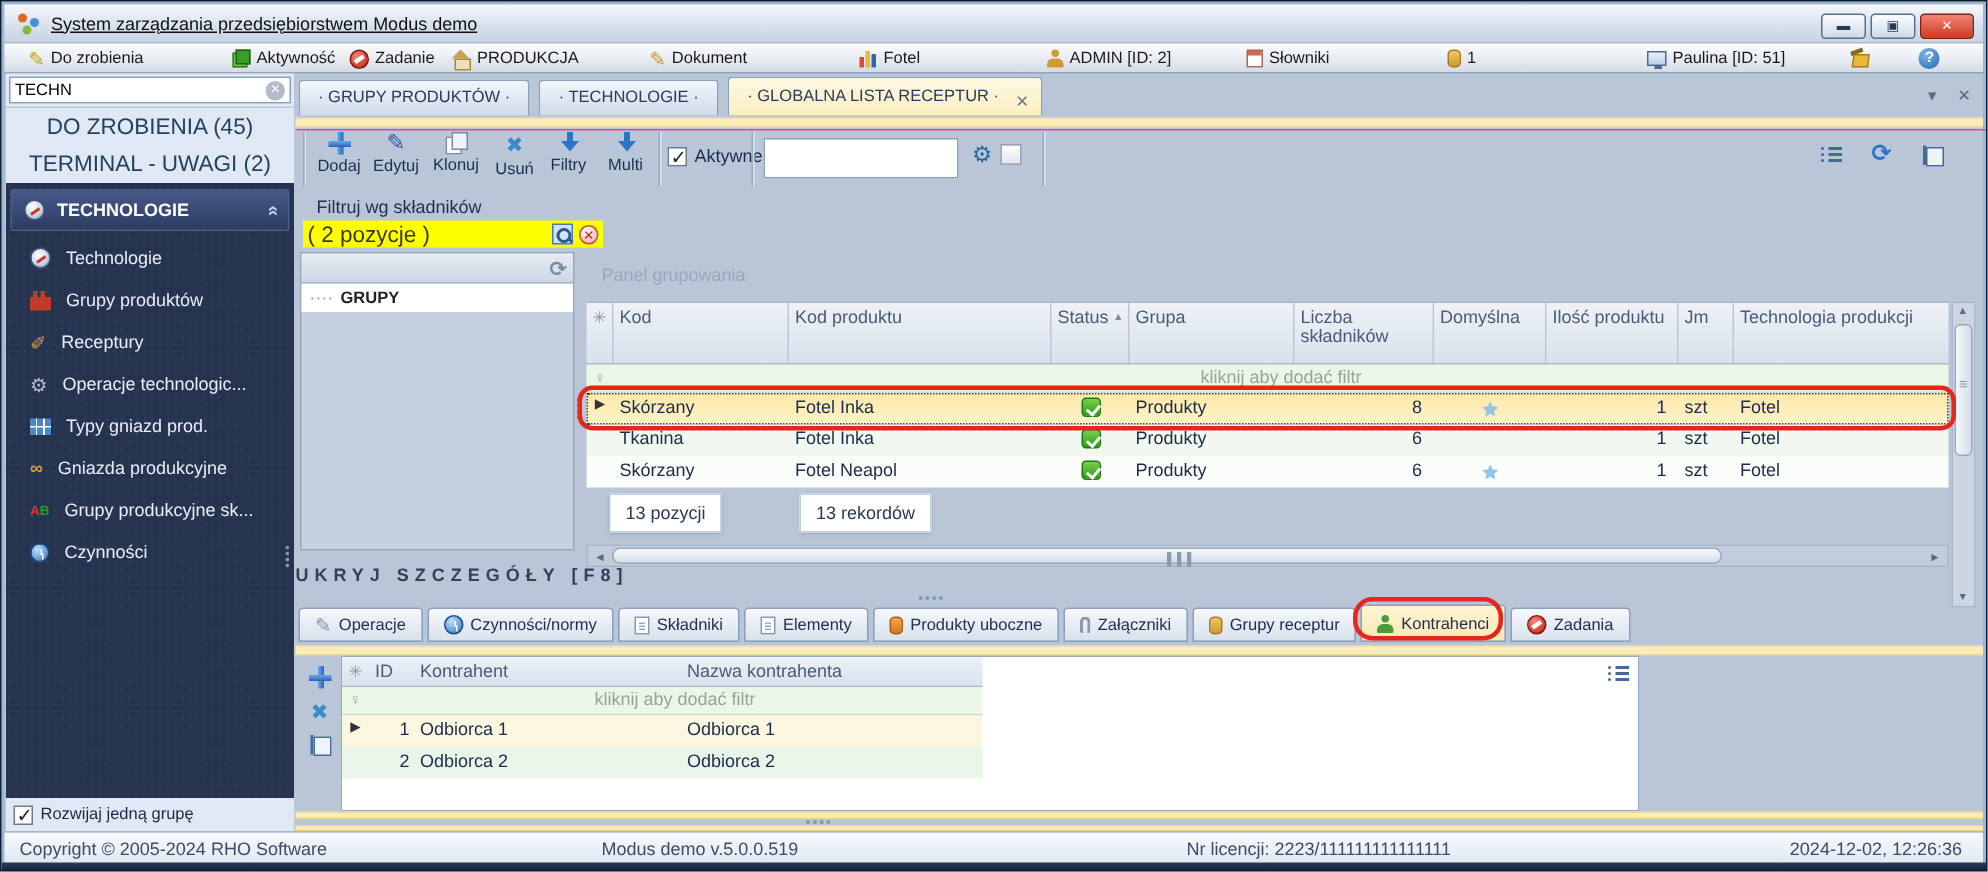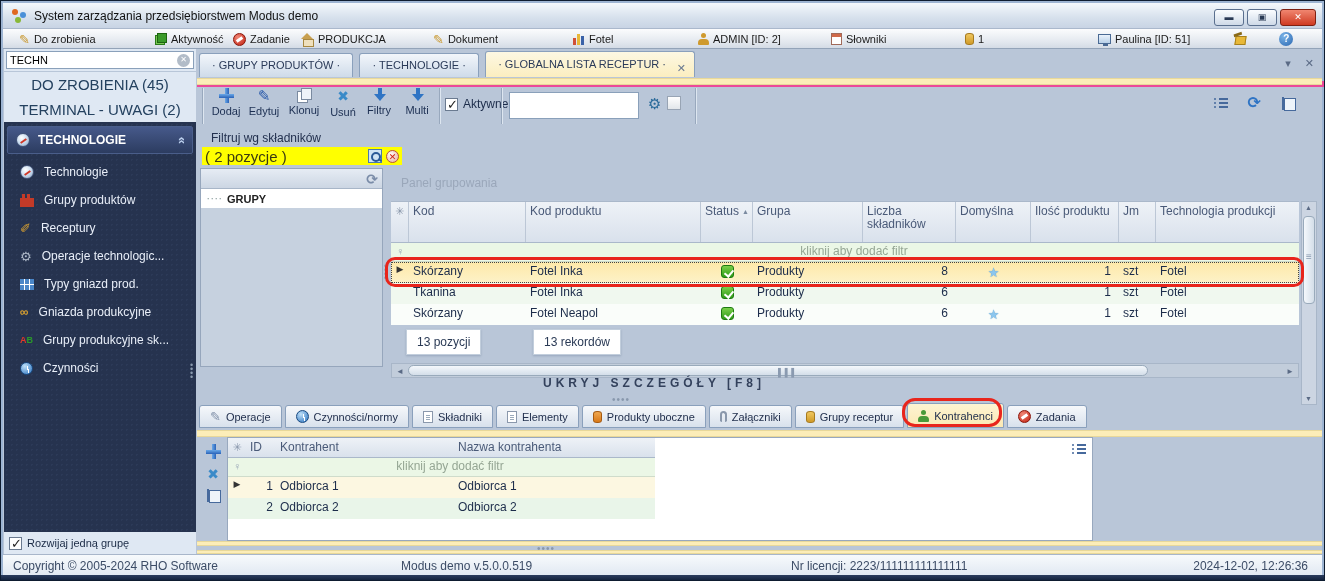--- a/index.html
+++ b/index.html
@@ -8,21 +8,21 @@
             box-shadow: inset 0 0 0 2px #9db4d2; overflow:hidden; }
   .win-bottom { position:absolute; left:0; right:0; bottom:0; height:5px; background:linear-gradient(#2a3c5e,#14233e); }
 
   
   .titlebar { position:absolute; left:2px; top:2px; right:2px; height:26px;
               background:linear-gradient(#f4f8fc,#d6e0ec 60%,#c8d4e4); border-bottom:1px solid #aab8cc;
               display:flex; align-items:center; padding-left:8px; }
   .app-icon { position:relative; width:17px; height:15px; margin-right:6px; }
   .app-icon::before { content:""; position:absolute; left:1px; top:1px; width:6px; height:6px; border-radius:50%;
               background:#e06820; box-shadow: 8px 3px 0 #4a90d8, 3px 8px 0 #88b838; }
-  .title-text { font-size:12px; color:#111; }
+  .title-text { font-size:12px; color:#111;text-decoration:underline; }
   .win-btns { position:absolute; right:6px; top:6px; display:flex; gap:3px; }
   .wbtn { width:30px; height:17px; border:1px solid #5a6f8e; border-radius:3px; font-size:9px; line-height:15px;
           text-align:center; color:#2a3a55; background:linear-gradient(#fbfdff,#cfdae8); }
   .wbtn.close { width:36px; background:linear-gradient(#f08670,#cf3a22); color:#fff; font-weight:bold; border-color:#7e2012; }
 
   
   .menubar { position:absolute; left:2px; top:28px; right:2px; height:20px;
              background:linear-gradient(#fbfcfd,#e2e7ee 70%,#d4dbe5); border-bottom:1px solid #93a3b8; }
   .mi { position:absolute; top:2px; height:16px; display:flex; align-items:center; gap:4px; color:#1a1a1a; font-size:11px; white-space:nowrap; }
   .mbar-icon { position:absolute; top:2px; }
@@ -116,21 +116,21 @@
                  background:linear-gradient(#46598а,#2c3c60); background:linear-gradient(#46598a,#2c3c60);
                  display:flex; align-items:center; padding:0 8px; gap:8px; }
   .navy-header .ttl { color:#fff; font-weight:bold; font-size:12px; flex:1; }
   .chevups { color:#bcd0ee; transform:rotate(-90deg); font-size:13px; font-weight:bold; }
   .nav-item { height:28px; display:flex; align-items:center; gap:10px; padding-left:16px; color:#e8eef8; font-size:12px; cursor:default; }
   .side-check { position:absolute; left:0; bottom:0; right:0; height:22px; display:flex; align-items:center; gap:5px; padding-left:5px; background:#dfe8f3; font-size:11px; color:#1a2a45; }
   .splitdots { position:absolute; width:5px; height:26px; color:#8898ad; font-size:9px; line-height:4px; letter-spacing:0; }
 
   
   .main { position:absolute; left:196px; top:48px; width:1127px; height:505px; }
-  .tabstrip { position:absolute; left:0; top:0; right:0; height:38px; border-bottom:6px solid #ec4899; }
+  .tabstrip { position:absolute; left:0; top:0; right:0; height:38px; border-bottom:1px solid #ec4899; }
   .tab { position:relative; display:inline-block; margin:4px 1px 0 2px; height:24px; line-height:22px; padding:0 12px;
          border:1px solid #8aa0bc; border-bottom:none; border-radius:3px 3px 0 0;
          background:linear-gradient(#f2f6fb,#cfdbe9); font-size:11px; color:#2a3a58; vertical-align:bottom; }
   .tab.active { background:linear-gradient(#fdf8e3,#fbeec0); height:26px; margin-top:2px; line-height:24px; padding-right:28px; }
   .tab-close { position:absolute; right:8px; top:4px; color:#6a7a92; font-size:11px; font-weight:bold; }
   .strip-controls { position:absolute; right:10px; top:8px; display:flex; gap:14px; color:#5a6a85; font-size:11px; font-weight:bold; }
   .cream { position:absolute; left:0; right:2px; background:#fcedb8; border-top:1px solid #e8d89a; border-bottom:1px solid #e8d89a; }
   .cream1 { top:29px; height:7px; }
 
   .toolbar { position:absolute; left:0; right:2px; top:36px; height:44px; }
@@ -174,21 +174,21 @@
   .fbox { position:absolute; top:0; height:26px; background:#fff; border:1px solid #c2cedc; line-height:24px; padding:0 10px; font-size:12px; color:#2a3a55; box-shadow:0 1px 2px rgba(90,110,140,.35); }
   .hscroll { position:relative; height:15px; background:#c2cddb; border:1px solid #a8b6c8; }
   .hthumb { position:absolute; left:16px; top:1px; width:740px; height:11px; background:linear-gradient(#f4f8fc,#d4dee9); border:1px solid #9ab; border-radius:6px; }
   .hgrip { position:absolute; left:50%; top:2px; color:#8a9ab0; font-size:8px; letter-spacing:1px; }
   .harrow { position:absolute; top:3px; font-size:8px; color:#5a6a85; }
   .vscroll { position:absolute; left:1104px; top:152px; width:16px; height:204px; background:#ccd5e2; border:1px solid #a8b6c8; }
   .vthumb { position:absolute; left:1px; top:14px; width:12px; height:88px; background:linear-gradient(90deg,#f4f8fc,#d4dee9); border:1px solid #9ab; border-radius:4px; }
   .vthumb::after { content:"≡"; position:absolute; left:2px; top:34px; color:#8a9ab0; font-size:10px; }
   .varrow { position:absolute; left:3px; font-size:7px; color:#5a6a85; }
 
-  .hide-details { position:absolute; left:0; top:327px; width:914px; text-align:center; font-size:12px; font-weight:600; letter-spacing:4px; color:#33415c; }
+  .hide-details { position:absolute; left:0; top:327px; width:914px; text-align:left; font-size:12px; font-weight:600; letter-spacing:4px; color:#33415c; }
   .hsplit-dots { position:absolute; left:415px; top:345px; color:#8898ad; font-size:10px; letter-spacing:1px; }
 
   .dtabs { position:absolute; left:2px; top:351px; height:28px; display:flex; align-items:flex-end; gap:3px; }
   .dtab { height:23px; display:flex; align-items:center; gap:5px; padding:0 10px; border:1px solid #8aa0bc; border-radius:3px 3px 0 0;
           background:linear-gradient(#f6f8fb,#d8e1ec); font-size:11px; color:#22304e; white-space:nowrap; }
   .dtab.active { background:linear-gradient(#fdf4d2,#fbe9b4); height:25px; }
   .cream2 { top:381px; height:7px; }
   .detail { position:absolute; left:0; top:388px; right:2px; height:104px; background:#b9c6d8; }
   .dtools { position:absolute; left:2px; top:0; width:28px; height:104px; }
   .dtools .ic { display:block; margin:7px auto; }

